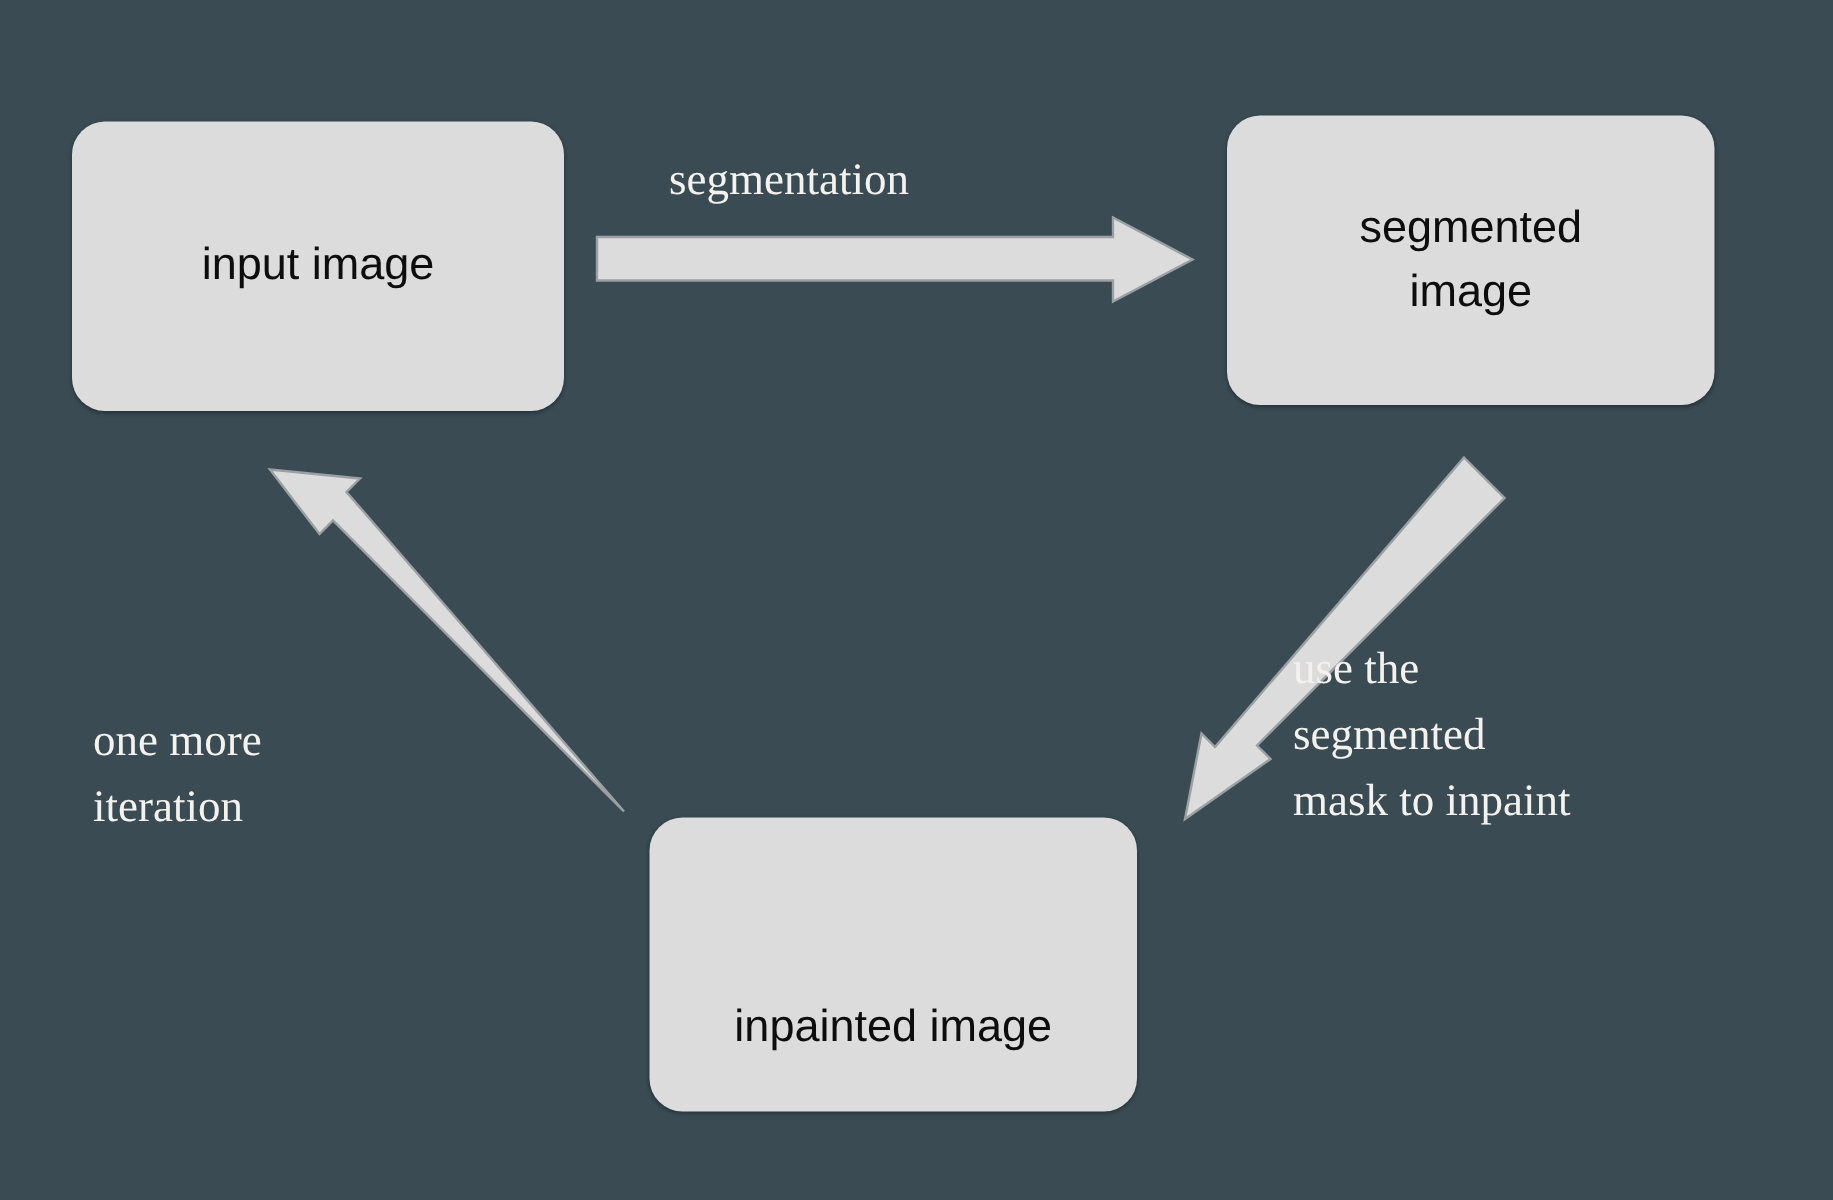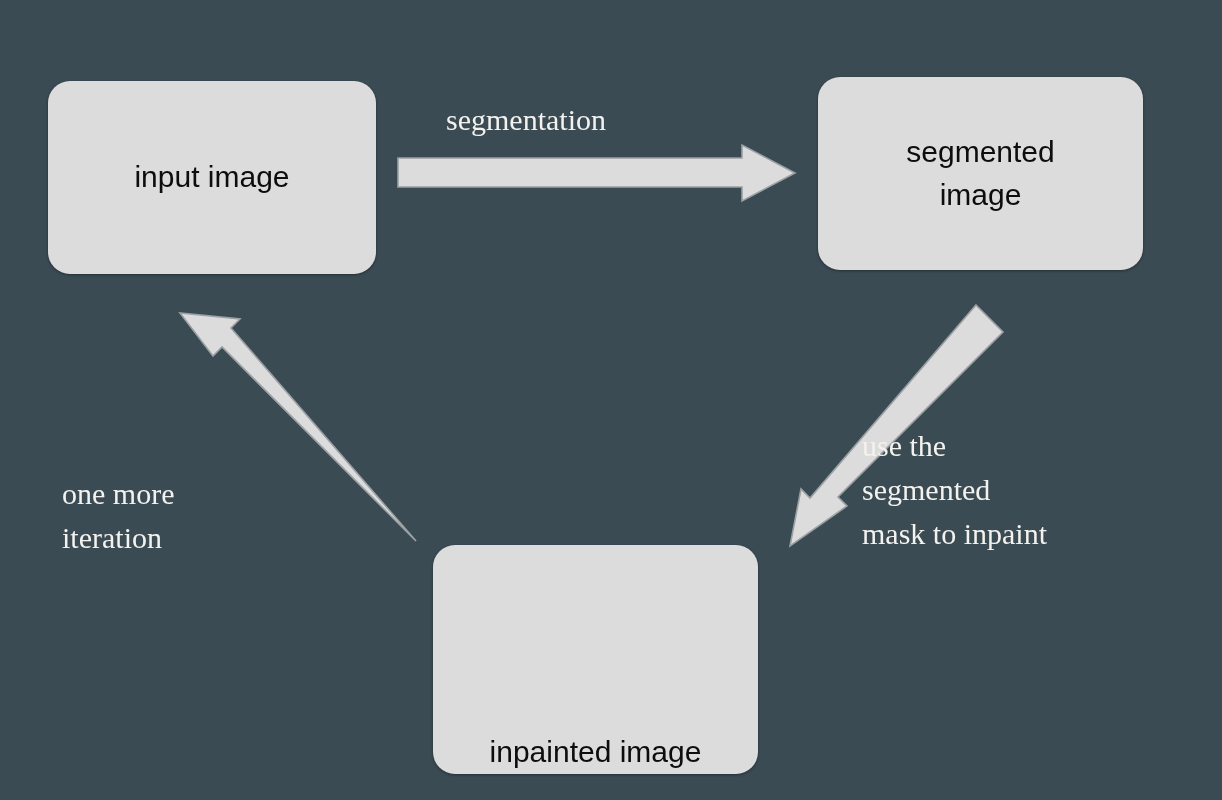--- a/index.html
+++ b/index.html
@@ -47,22 +47,22 @@
   #node-segmented {
     left: 818px;
     top: 77px;
     width: 325px;
     height: 193px;
   }
   #node-inpainted {
     left: 433px;
     top: 545px;
     width: 325px;
-    height: 229px;
-    align-items: flex-end;
+    height: 196px;
+    align-items: center;
   }
   #node-inpainted .node-label {
     margin-top: 84px;
   }
   .arrow-svg {
     position: absolute;
     left: 0;
     top: 0;
     width: 1222px;
     height: 800px;

